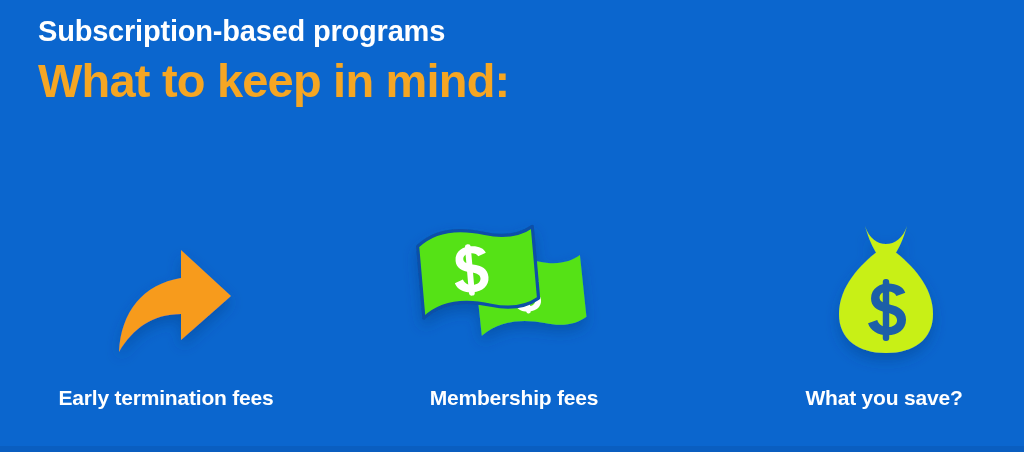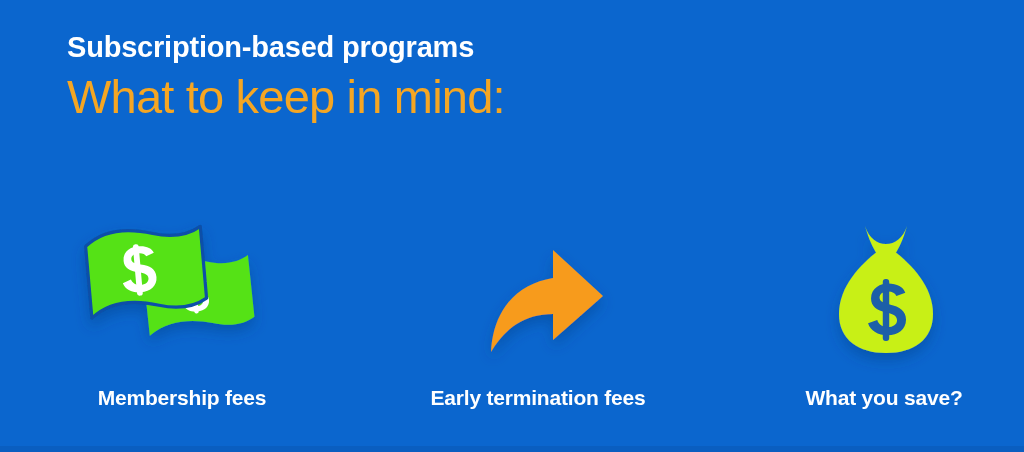--- a/index.html
+++ b/index.html
@@ -26,35 +26,34 @@
     bottom: 0;
     width: 1024px;
     height: 6px;
     background: #0a5ec0;
   }
 
   
   .heading-block {
     position: absolute;
     left: 38px;
-    top: 28px;
+    top: 12px;
     width: 700px;
-    margin-left: 29px;
   }
   .eyebrow {
     font-size: 29px;
     font-weight: bold;
     color: #ffffff;
     letter-spacing: -0.2px;
     line-height: 38px;
     white-space: nowrap;
   }
   .main-heading {
     font-size: 47px;
-    font-weight: normal;
+    font-weight: bold;
     color: #f5a623;
     letter-spacing: -0.8px;
     line-height: 58px;
     margin-top: 2px;
     white-space: nowrap;
   }
 
   
   .columns {
     position: absolute;
@@ -107,20 +106,42 @@
 <body>
 
 <div class="infographic">
 
   <div class="heading-block">
     <div class="eyebrow">Subscription-based programs</div>
     <div class="main-heading">What to keep in mind:</div>
   </div>
 
   <div class="columns">
+
+    <div class="column col-arrow">
+      <div class="icon-wrap">
+        <svg width="130" height="120" viewBox="0 0 130 120">
+          <defs>
+            <filter id="shadowB" x="-40%" y="-40%" width="190%" height="200%">
+              <feDropShadow dx="0" dy="7" stdDeviation="7" flood-color="#063f86" flood-opacity="0.45"></feDropShadow>
+            </filter>
+          </defs>
+          <g filter="url(#shadowB)">
+            <path d="M10 112
+                     C 12 72, 34 44, 72 38
+                     L 72 10
+                     L 122 56
+                     L 72 100
+                     L 72 74
+                     C 44 74, 24 88, 10 112 Z" fill="#f79b1e" stroke-linejoin="round"></path>
+          </g>
+        </svg>
+      </div>
+      <div class="caption">Early termination fees</div>
+    </div>
 
     <div class="column col-money">
       <div class="icon-wrap">
         <svg width="210" height="150" viewBox="0 0 210 150">
           <defs>
             <filter id="shadowA" x="-40%" y="-40%" width="190%" height="200%">
               <feDropShadow dx="0" dy="7" stdDeviation="7" flood-color="#063f86" flood-opacity="0.45"></feDropShadow>
             </filter>
           </defs>
 
@@ -182,42 +203,20 @@
                          C 8.8 4.8, 5.8 3.4, 0.2 2.1
                          C -7.4 0.3, -12 -2.6, -12 -9 Z"></path>
               </g>
             </g>
           </g>
         </svg>
       </div>
       <div class="caption">Membership fees</div>
     </div>
 
-    <div class="column col-arrow">
-      <div class="icon-wrap">
-        <svg width="130" height="120" viewBox="0 0 130 120">
-          <defs>
-            <filter id="shadowB" x="-40%" y="-40%" width="190%" height="200%">
-              <feDropShadow dx="0" dy="7" stdDeviation="7" flood-color="#063f86" flood-opacity="0.45"></feDropShadow>
-            </filter>
-          </defs>
-          <g filter="url(#shadowB)">
-            <path d="M10 112
-                     C 12 72, 34 44, 72 38
-                     L 72 10
-                     L 122 56
-                     L 72 100
-                     L 72 74
-                     C 44 74, 24 88, 10 112 Z" fill="#f79b1e" stroke-linejoin="round"></path>
-          </g>
-        </svg>
-      </div>
-      <div class="caption">Early termination fees</div>
-    </div>
-
     <div class="column col-bag">
       <div class="icon-wrap">
         <svg width="110" height="140" viewBox="0 0 110 140">
           <defs>
             <filter id="shadowC" x="-40%" y="-40%" width="190%" height="200%">
               <feDropShadow dx="0" dy="7" stdDeviation="7" flood-color="#063f86" flood-opacity="0.45"></feDropShadow>
             </filter>
           </defs>
           <g filter="url(#shadowC)">
 

